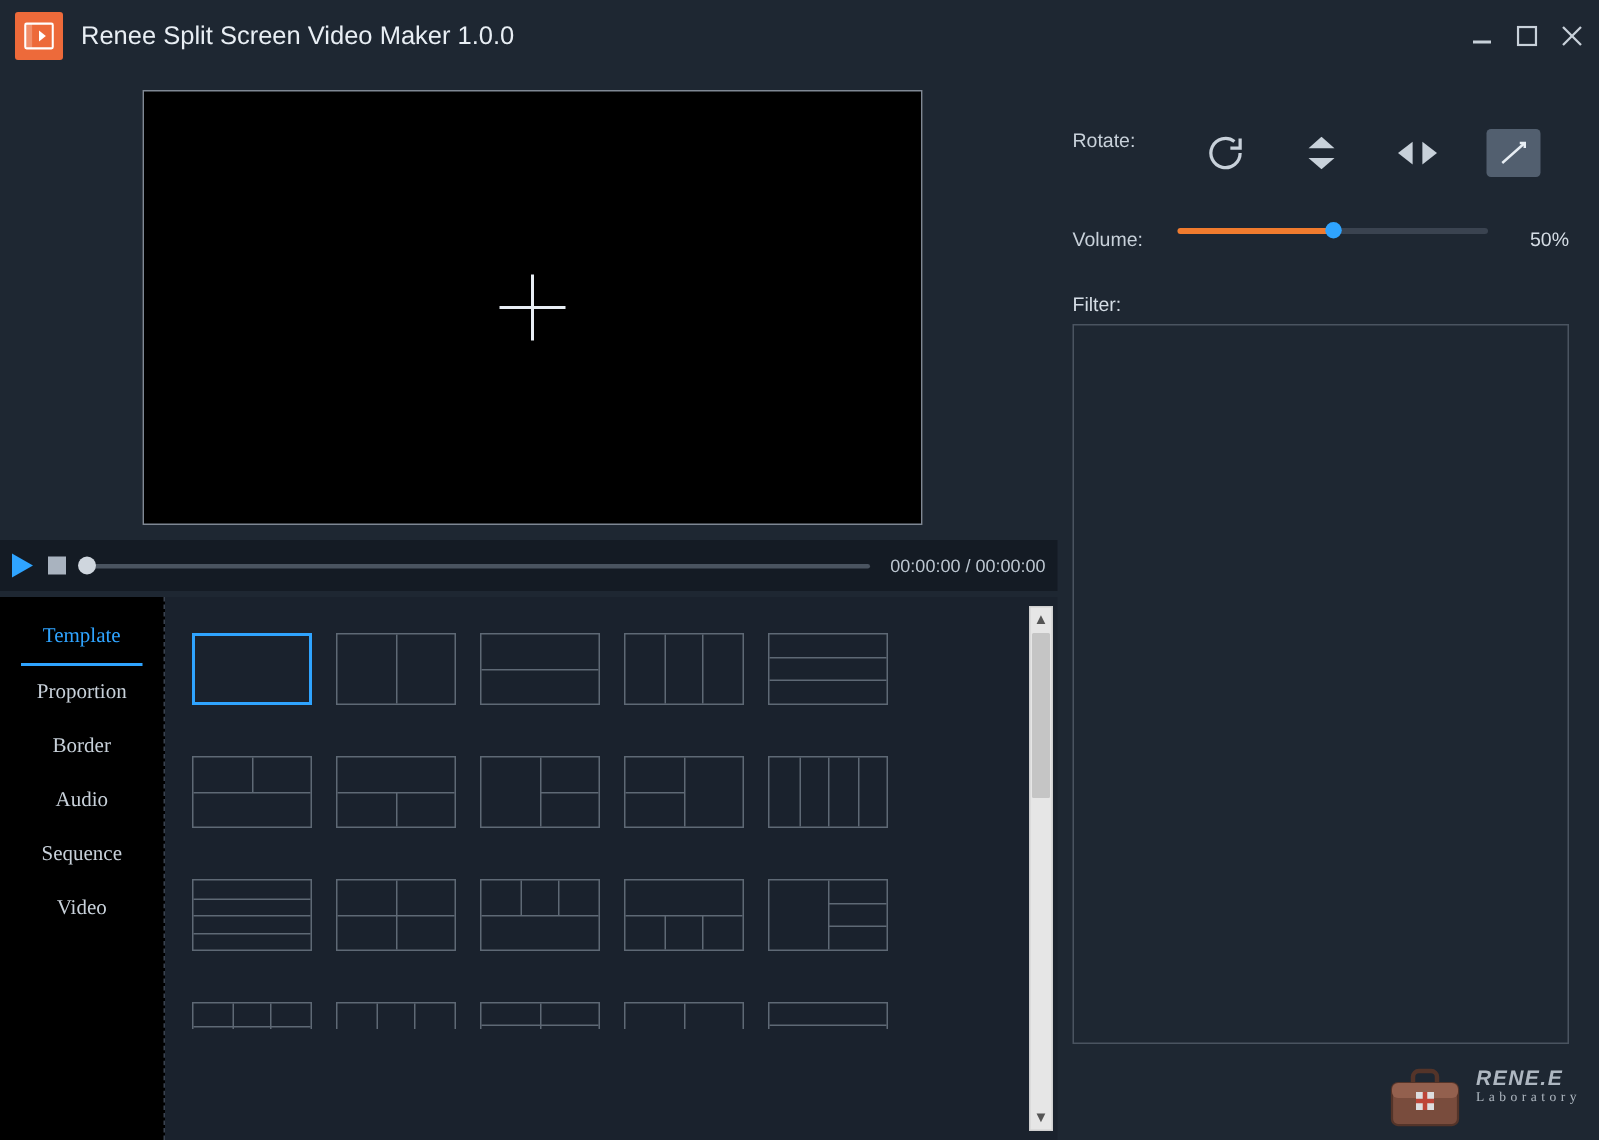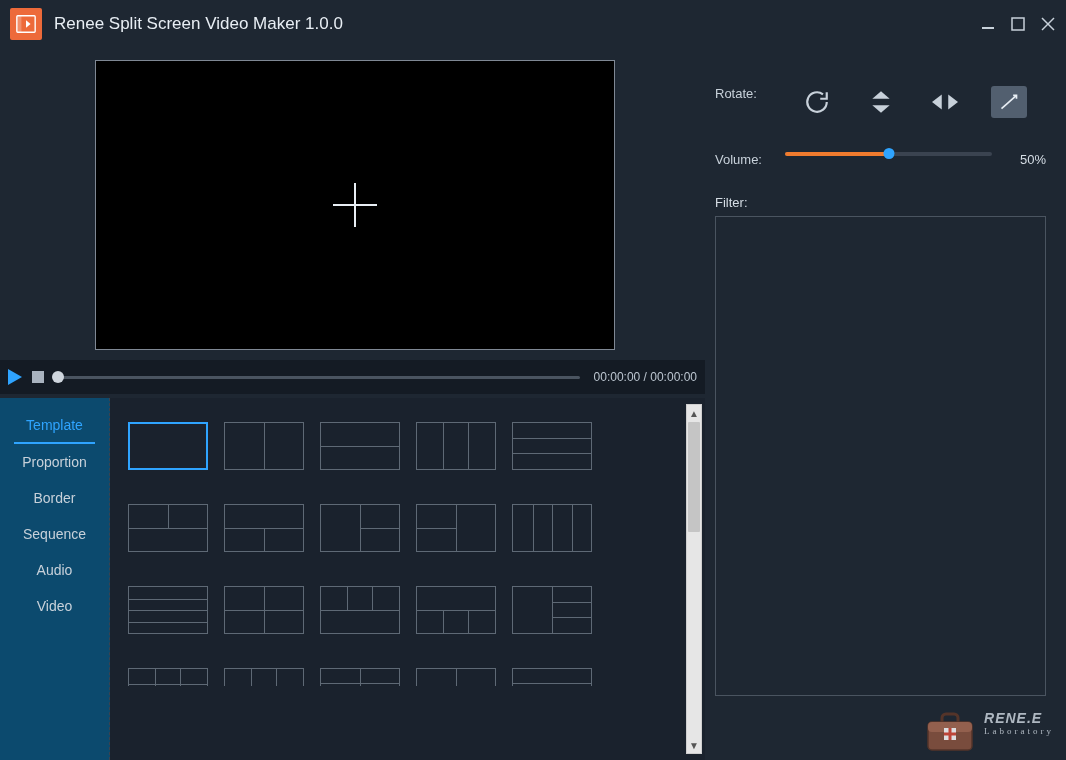--- a/index.html
+++ b/index.html
@@ -29,21 +29,21 @@
 
 .timeline { height: 34px; background: #141b24; margin-top: 10px; display: flex; align-items: center; padding: 0 8px 0 4px; }
 .play-btn { width: 22px; height: 22px; cursor: pointer; margin-right: 6px; display: flex; align-items: center; justify-content: center; }
 .stop-btn { width: 12px; height: 12px; background: #a9b3bf; cursor: pointer; margin-right: 10px; }
 .progress { flex: 1; height: 3px; background: #4a5460; position: relative; border-radius: 2px; }
 .progress-handle { position: absolute; width: 12px; height: 12px; background: #cfd6de; border-radius: 50%; top: -5px; left: -2px; }
 .timecode { font-size: 12px; color: #bcc6d0; margin-left: 14px; }
 
 
 .bottom { flex: 1; display: flex; background: #1a222d; margin-top: 4px; position: relative; overflow: hidden; }
-.tabs { width: 110px; padding-top: 10px; background: #0c4a6e; border-right: 1px dashed #3a4350; }
+.tabs { width: 110px; padding-top: 10px; background: #000000; border-right: 1px dashed #3a4350; font-family: Liberation Serif, serif; }
 .tab { height: 36px; display: flex; align-items: center; justify-content: center; font-size: 14px; cursor: pointer; color: #c8d1da; }
 .tab.active { color: #2fa4ff; border-bottom: 2px solid #2fa4ff; margin: 0 14px; }
 
 .templates { flex: 1; padding: 24px 18px; overflow-y: auto; }
 .templates-grid { display: grid; grid-template-columns: repeat(5, 80px); gap: 34px 16px; }
 .tmpl { width: 80px; height: 48px; border: 1px solid #5e6975; cursor: pointer; position: relative; background: transparent; }
 .tmpl.active { border: 2px solid #2fa4ff; }
 .tmpl .line-v { position: absolute; width: 1px; background: #5e6975; top: 0; bottom: 0; }
 .tmpl .line-h { position: absolute; height: 1px; background: #5e6975; left: 0; right: 0; }
 
@@ -123,22 +123,22 @@
         <div class="progress-handle"></div>
       </div>
       <div class="timecode">00:00:00 / 00:00:00</div>
     </div>
 
     <div class="bottom">
       <div class="tabs">
         <div class="tab active">Template</div>
         <div class="tab">Proportion</div>
         <div class="tab">Border</div>
+        <div class="tab">Audio</div>
         <div class="tab">Sequence</div>
-        <div class="tab">Audio</div>
         <div class="tab">Video</div>
       </div>
 
       <div class="templates">
         <div class="templates-grid">
 
           <div class="tmpl active"></div>
           <div class="tmpl">
               <div class="line-v" style="left:50%"></div>
             </div>

